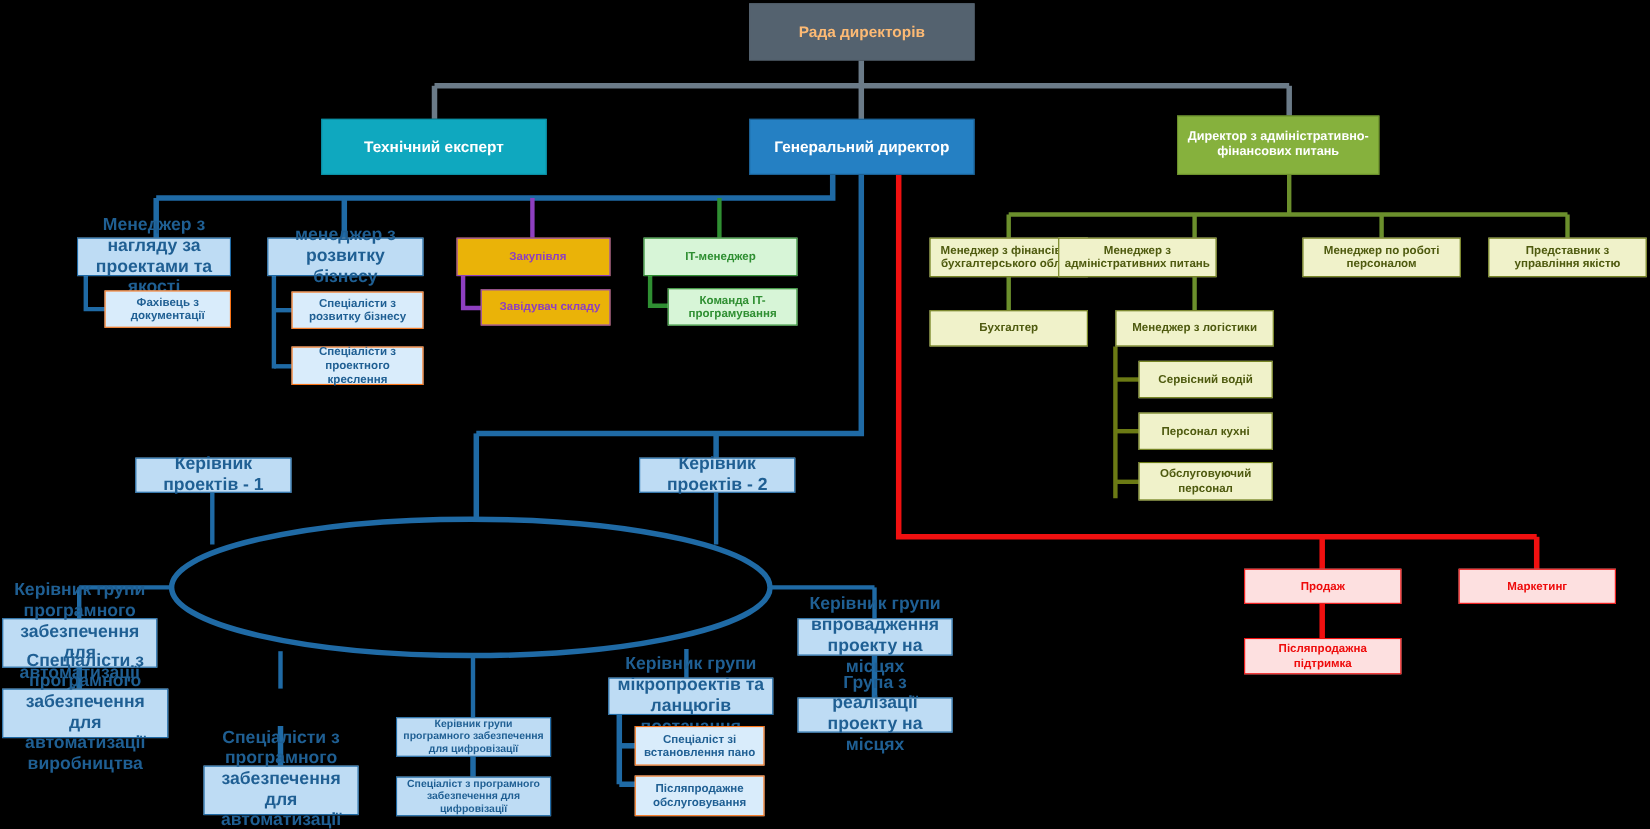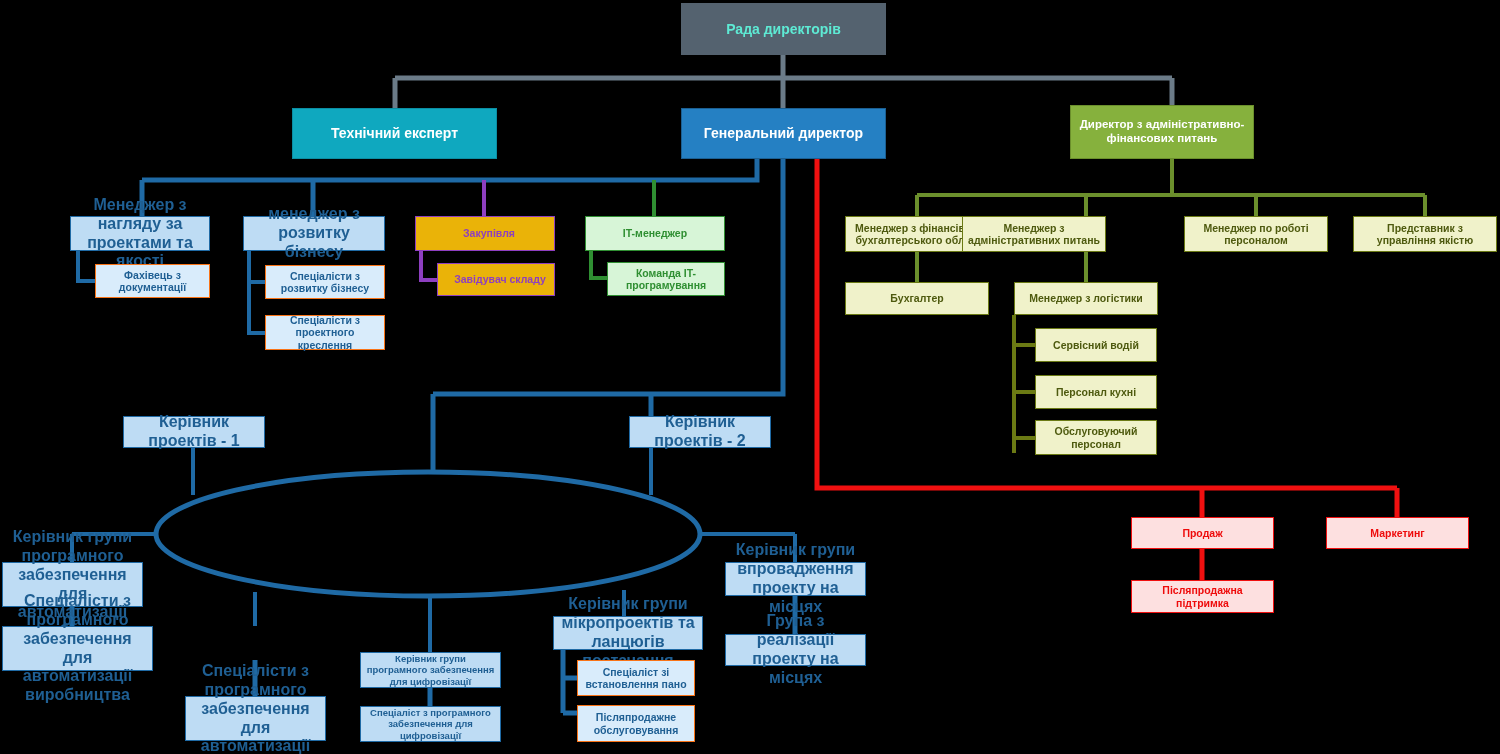--- a/index.html
+++ b/index.html
@@ -2,21 +2,21 @@
 <html><head>
 <meta charset="utf-8">
 <style>
   html,body{margin:0;padding:0;background:#000;}
   body{width:1500px;height:754px;overflow:hidden;font-family:"Liberation Sans",sans-serif;}
   #chart{position:relative;width:1500px;height:754px;background:#000;}
   #wires{position:absolute;left:0;top:0;width:1500px;height:754px;}
   .node{position:absolute;box-sizing:border-box;display:flex;align-items:center;
         justify-content:center;text-align:center;font-weight:bold;line-height:1.18;
         padding:2px 4px;}
-  .t-board{background:#54626f;border:1px solid #54626f;color:#5eead4;font-size:14px;}
+  .t-board{background:#54626f;border:1px solid #54626f;color:#fdba74;font-size:14px;}
   .t-ceo{background:#2580c3;border:1px solid #1b5f92;color:#ffffff;font-size:14px;}
   .t-tech{background:#0fa8bf;border:1px solid #0b8ea3;color:#ffffff;font-size:14px;}
   .t-admin{background:#86b13d;border:1px solid #6b8f2c;color:#ffffff;font-size:11.5px;}
   .t-blue{background:#bedcf4;border:1px solid #1f6aa5;color:#1f5f93;font-size:16px;}
   .t-blue2{background:#d9ecfb;border:1px solid #f97316;color:#1f5f93;font-size:10.5px;}
   .t-purple{background:#eab308;border:1px solid #8e3fc0;color:#8e3fc0;font-size:10.5px;padding-left:12px;}
   .t-green{background:#d7f5d7;border:1px solid #2f8f32;color:#2f8f32;font-size:10.5px;}
   .t-olive{background:#f0f2ca;border:1px solid #6b7a14;color:#4e5a0f;font-size:10.5px;}
   .t-red{background:#fde0e0;border:1px solid #f01010;color:#ee0b0b;font-size:10.5px;}
 </style>
@@ -182,21 +182,21 @@
   <div class="node t-red" style="left:1131px;top:580px;width:143px;height:33px;">
     <span>Післяпродажна підтримка</span>
   </div>
   <div class="node t-red" style="left:1326px;top:517px;width:143px;height:32px;">
     <span>Маркетинг</span>
   </div>
 
   <div class="node t-blue" style="left:123px;top:416px;width:142px;height:32px;">
     <span>Керівник проектів - 1</span>
   </div>
-  <div class="node t-blue" style="left:581px;top:416px;width:142px;height:32px;margin-left:48px;">
+  <div class="node t-blue" style="left:581px;top:416px;width:142px;height:32px;">
     <span>Керівник проектів - 2</span>
   </div>
 
   <div class="node t-blue" style="left:2px;top:562px;width:141px;height:45px;">
     <span>Керівник групи програмного забезпечення для автоматизації виробництва</span>
   </div>
   <div class="node t-blue" style="left:2px;top:626px;width:151px;height:45px;">
     <span>Спеціалісти з програмного забезпечення для автоматизації виробництва</span>
   </div>
 

